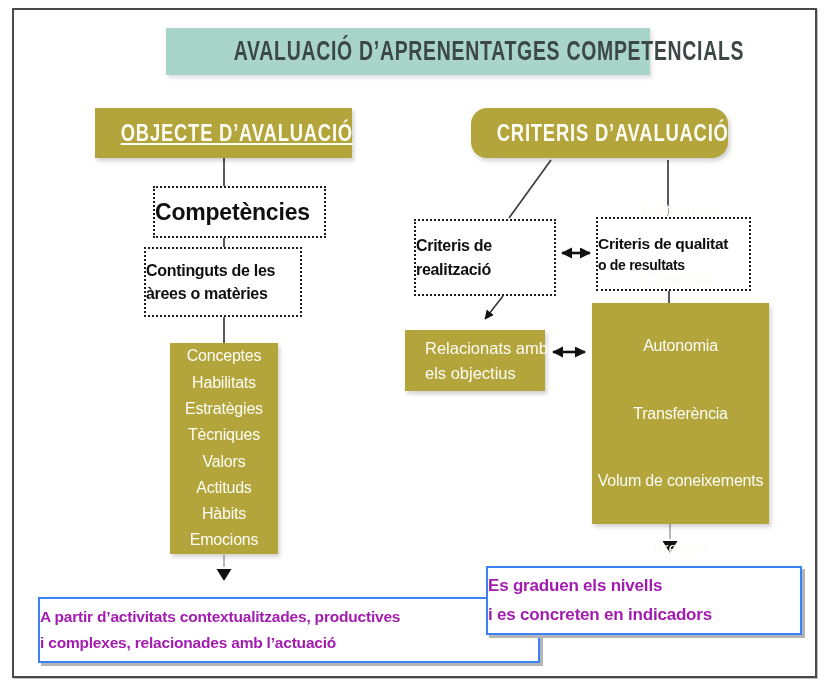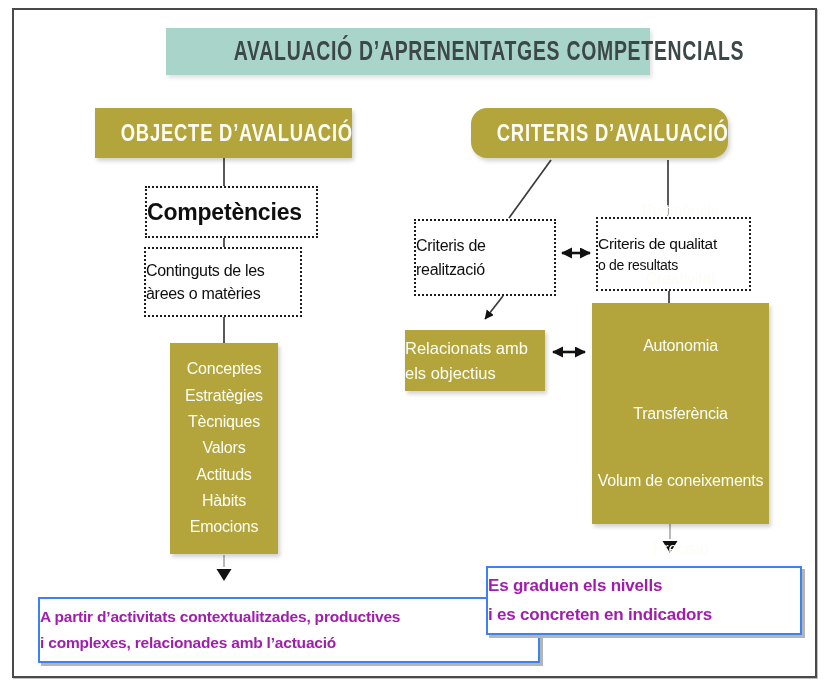--- a/index.html
+++ b/index.html
@@ -14,24 +14,24 @@
   .box{position:absolute;display:flex;flex-direction:column;align-items:flex-start;justify-content:center;box-sizing:border-box;}
   .fill-olive{background:var(--olive,#b3a53c);color:#fdfdf6;box-shadow:2px 3px 4px rgba(0,0,0,.18);}
   .fill-teal{background:var(--teal,#a9d4ca);color:var(--title_text,#3c4747);box-shadow:2px 3px 4px rgba(0,0,0,.12);}
   .dotted{border:2px dotted #1c1c1c;background:#fff;color:#0f0f0f;}
   .solid{border:2px solid #3b82f6;background:#fff;color:#a21caf;box-shadow:3px 3px 0 #b5b5b5;}
   .condense{width:100%;text-align:center;white-space:nowrap;transform:scaleX(.72);letter-spacing:1px;font-weight:bold;}
   .condense.hdr{transform:scaleX(.8);}
   .t-title{font-size:27px;}
   .t-header{font-size:23px;color:#fdfdf6;}
   .big-bold{font-weight:bold;font-size:23px;letter-spacing:-.2px;}
-  .med-bold{font-weight:normal;font-size:16px;line-height:1.45;letter-spacing:-.3px;text-align:center;white-space:nowrap;}
+  .med-bold{font-weight:bold;font-size:16px;line-height:1.45;letter-spacing:-.3px;text-align:center;white-space:nowrap;}
   .list-item{font-size:16px;line-height:26.3px;letter-spacing:-.2px;text-align:center;white-space:nowrap;width:100%;}
   .list-item.r{line-height:27.6px;}
-  .white-two{font-size:16.5px;line-height:1.5;text-align:center;white-space:nowrap;}
+  .white-two{font-size:16.5px;line-height:1.5;text-align:center;white-space:nowrap;margin-left:20px;}
   .foot{font-weight:bold;font-size:15.5px;line-height:1.65;letter-spacing:-.2px;text-align:center;white-space:nowrap;}
   .foot.r{font-size:17px;}
   svg.wires{position:absolute;left:0;top:0;width:824px;height:686px;pointer-events:none;}
 </style>
 </head>
 <body>
 
 <div class="canvas">
 
   <div class="frame"></div>
@@ -59,35 +59,36 @@
     <line x1="553" y1="352" x2="585" y2="352" stroke="#111111" stroke-width="2.6" marker-start="url(#ah-big)" marker-end="url(#ah-big)"></line>
     <line x1="669" y1="291" x2="669" y2="303" stroke="#3c3c3c" stroke-width="1.7"></line>
     <line x1="670" y1="524" x2="670" y2="539" stroke="#9a9a9a" stroke-width="1.4"></line>
     <polygon points="662.5,541 677.5,541 670,553" fill="#111111"></polygon>
   </svg>
 
   <div class="box fill-teal" style="left:166px;top:28px;width:484px;height:47px;">
     <div class="condense t-title">AVALUACIÓ D’APRENENTATGES COMPETENCIALS</div>
   </div>
 
-  <div class="box fill-olive" style="left:95px;top:108px;width:257px;height:50px;">
+  <div class="box fill-olive" style="left:95px;top:108px;width:257px;height:50px;text-decoration:underline;">
     <div class="condense hdr t-header">OBJECTE D’AVALUACIÓ</div>
   </div>
 
-  <div class="box dotted" style="left:145px;top:186px;width:173px;height:52px;">
+  <div class="box dotted" style="left:153px;top:186px;width:173px;height:52px;">
     <div class="big-bold">Competències</div>
   </div>
 
   <div class="box dotted" style="left:144px;top:247px;width:158px;height:70px;">
     <div class="med-bold">Continguts de les</div>
     <div class="med-bold">àrees o matèries</div>
   </div>
 
   <div class="box fill-olive" style="left:170px;top:343px;width:108px;height:211px;">
     <div class="list-item">Conceptes</div>
+    <div class="list-item">Habilitats</div>
     <div class="list-item">Estratègies</div>
     <div class="list-item">Tècniques</div>
     <div class="list-item">Valors</div>
     <div class="list-item">Actituds</div>
     <div class="list-item">Hàbits</div>
     <div class="list-item">Emocions</div>
   </div>
 
   <div class="box solid" style="left:38px;top:597px;width:502px;height:66px;">
     <div class="foot">A partir d’activitats contextualitzades, productives</div>

